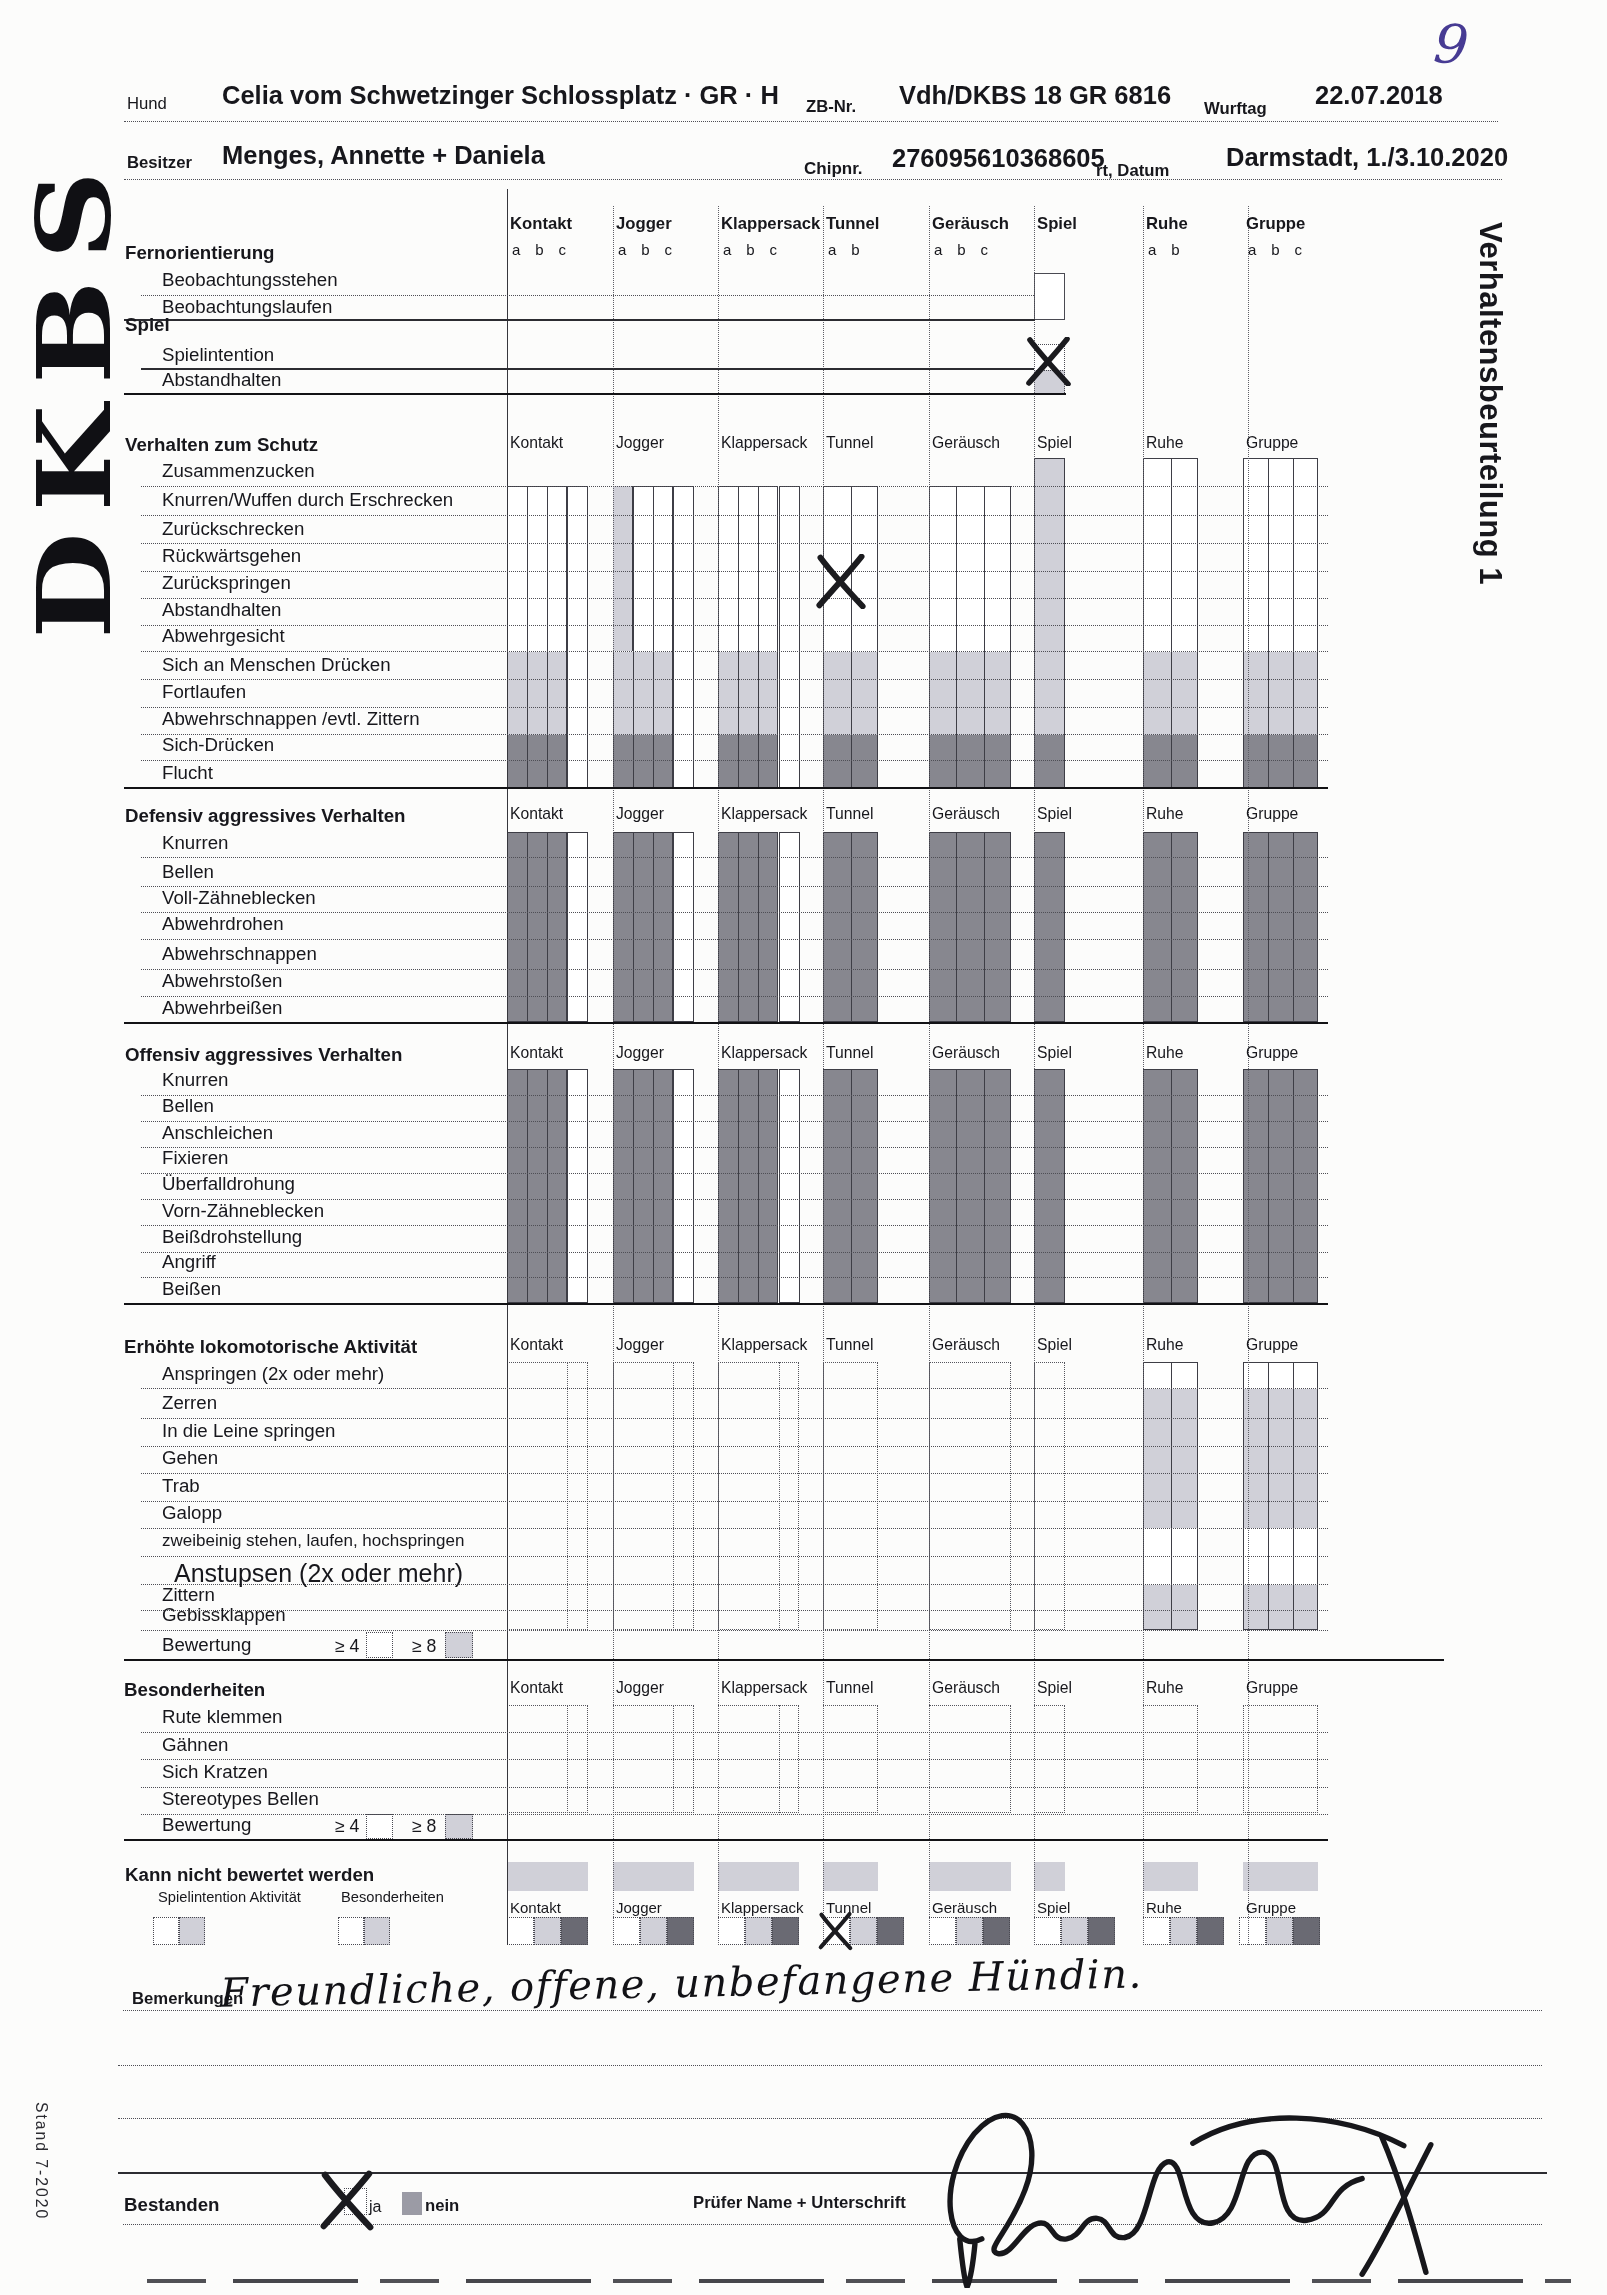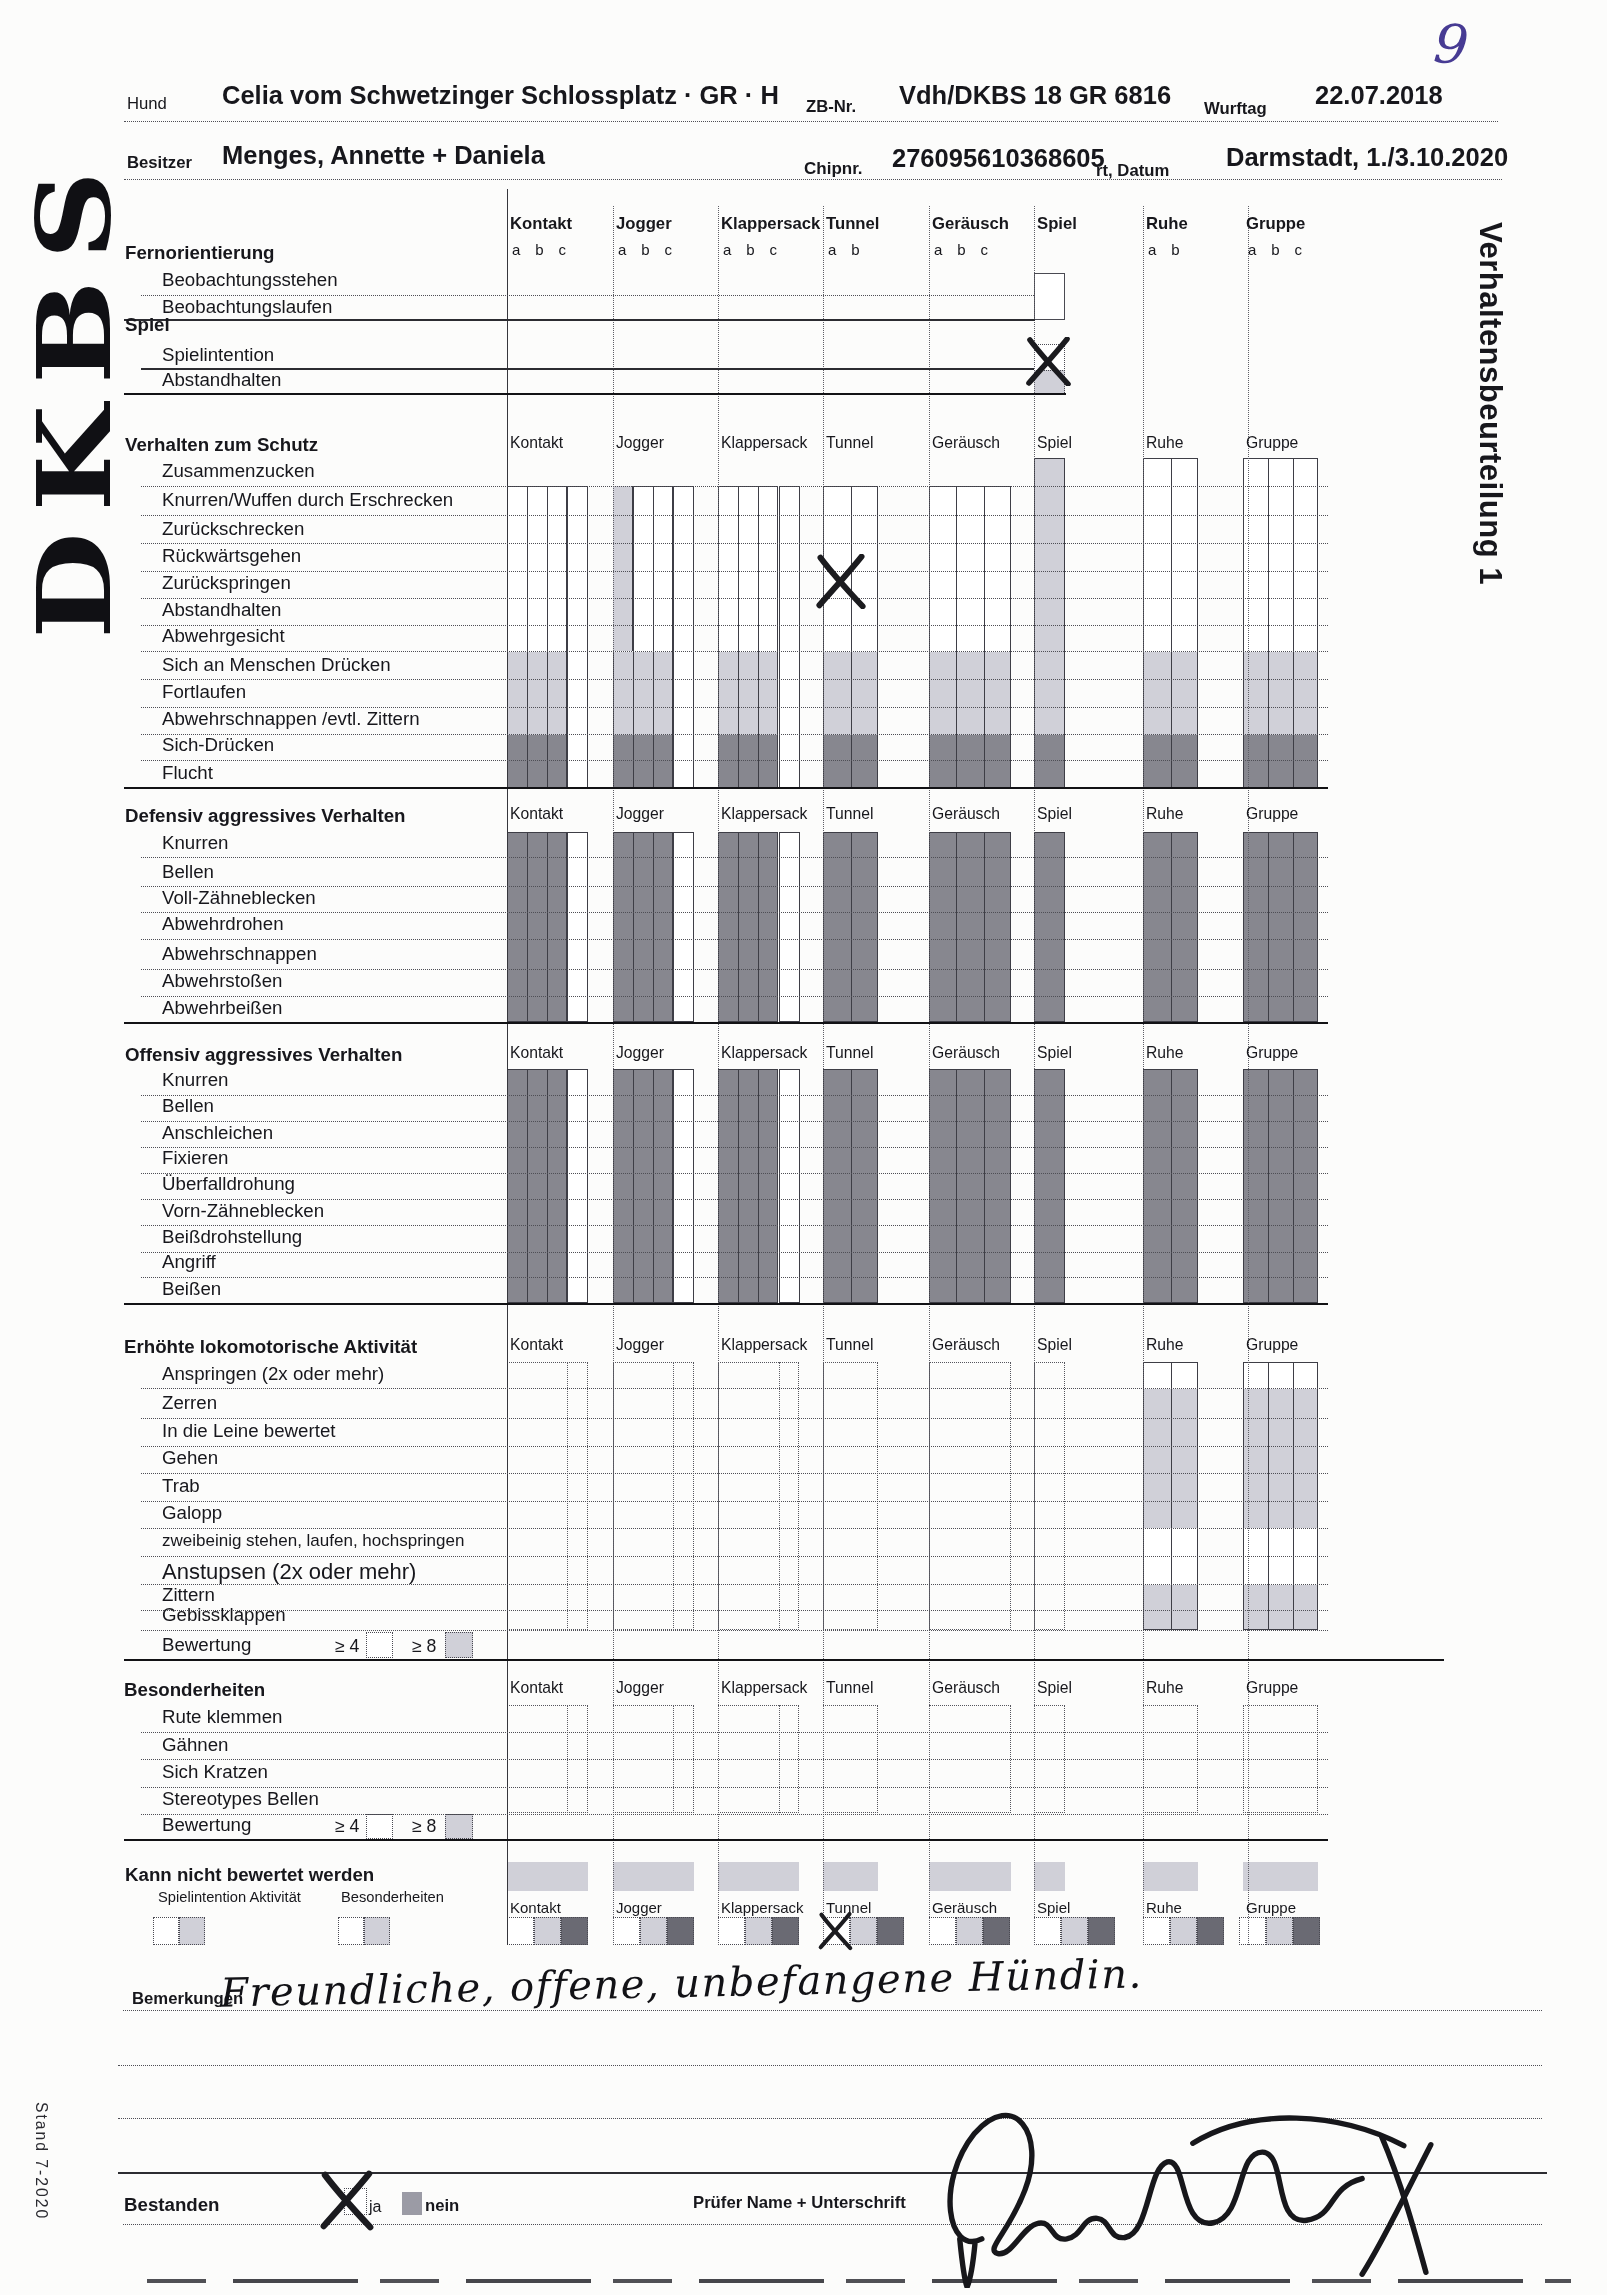--- a/index.html
+++ b/index.html
@@ -266,31 +266,31 @@
     <div class="lbl" style="left: 721px; top: 1336px; font-size: 15.7px;">Klappersack</div>
     <div class="lbl" style="left: 826px; top: 1336px; font-size: 15.7px;">Tunnel</div>
     <div class="lbl" style="left: 932px; top: 1336px; font-size: 15.7px;">Geräusch</div>
     <div class="lbl" style="left: 1037px; top: 1336px; font-size: 15.7px;">Spiel</div>
     <div class="lbl" style="left: 1146px; top: 1336px; font-size: 15.7px;">Ruhe</div>
     <div class="lbl" style="left: 1246px; top: 1336px; font-size: 15.7px;">Gruppe</div>
     <div class="lbl" style="left: 162px; top: 1363px; font-size: 18.7px;">Anspringen (2x oder mehr)</div>
     <div class="abs dotline" style="left: 141px; top: 1388px; width: 1187px; height: 0px; z-index: 4;"></div>
     <div class="lbl" style="left: 162px; top: 1392px; font-size: 18.7px;">Zerren</div>
     <div class="abs dotline" style="left: 141px; top: 1418px; width: 1187px; height: 0px; z-index: 4;"></div>
-    <div class="lbl" style="left: 162px; top: 1420px; font-size: 18.7px;">In die Leine bewertet</div>
+    <div class="lbl" style="left: 162px; top: 1420px; font-size: 18.7px;">In die Leine springen</div>
     <div class="abs dotline" style="left: 141px; top: 1446px; width: 1187px; height: 0px; z-index: 4;"></div>
     <div class="lbl" style="left: 162px; top: 1447px; font-size: 18.7px;">Gehen</div>
     <div class="abs dotline" style="left: 141px; top: 1473px; width: 1187px; height: 0px; z-index: 4;"></div>
     <div class="lbl" style="left: 162px; top: 1475px; font-size: 18.7px;">Trab</div>
     <div class="abs dotline" style="left: 141px; top: 1501px; width: 1187px; height: 0px; z-index: 4;"></div>
     <div class="lbl" style="left: 162px; top: 1502px; font-size: 18.7px;">Galopp</div>
     <div class="abs dotline" style="left: 141px; top: 1528px; width: 1187px; height: 0px; z-index: 4;"></div>
     <div class="lbl" style="left: 162px; top: 1531px; font-size: 17px;">zweibeinig stehen, laufen, hochspringen</div>
     <div class="abs dotline" style="left: 141px; top: 1556px; width: 1187px; height: 0px; z-index: 4;"></div>
-    <div class="lbl" style="left: 162px; top: 1559px; font-size: 22px; text-align: right;">Anstupsen  (2x oder mehr)</div>
+    <div class="lbl" style="left: 174px; top: 1559px; font-size: 25px; text-align: right;">Anstupsen  (2x oder mehr)</div>
     <div class="abs dotline" style="left: 141px; top: 1584px; width: 1187px; height: 0px; z-index: 4;"></div>
     <div class="lbl" style="left: 162px; top: 1584px; font-size: 18.7px;">Zittern</div>
     <div class="abs dotline" style="left: 141px; top: 1610px; width: 1187px; height: 0px; z-index: 4;"></div>
     <div class="lbl" style="left: 162px; top: 1604px; font-size: 18.7px;">Gebissklappen</div>
     <div class="abs dotline" style="left: 141px; top: 1630px; width: 1187px; height: 0px; z-index: 4;"></div>
     <div class="abs thickline" style="left: 124px; top: 1659px; width: 1320px; height: 0px; z-index: 4;"></div>
     <div class="abs" style="left: 507px; top: 1362px; width: 81px; height: 268px; border: 1.5px dotted rgb(85, 85, 92); background: transparent; box-sizing: border-box; z-index: 1;"></div>
     <div class="abs vdot" style="left: 567px; top: 1362px; width: 0px; height: 268px; z-index: 2;"></div>
     <div class="abs" style="left: 613px; top: 1362px; width: 81px; height: 268px; border: 1.5px dotted rgb(85, 85, 92); background: transparent; box-sizing: border-box; z-index: 1;"></div>
     <div class="abs vdot" style="left: 673px; top: 1362px; width: 0px; height: 268px; z-index: 2;"></div>

